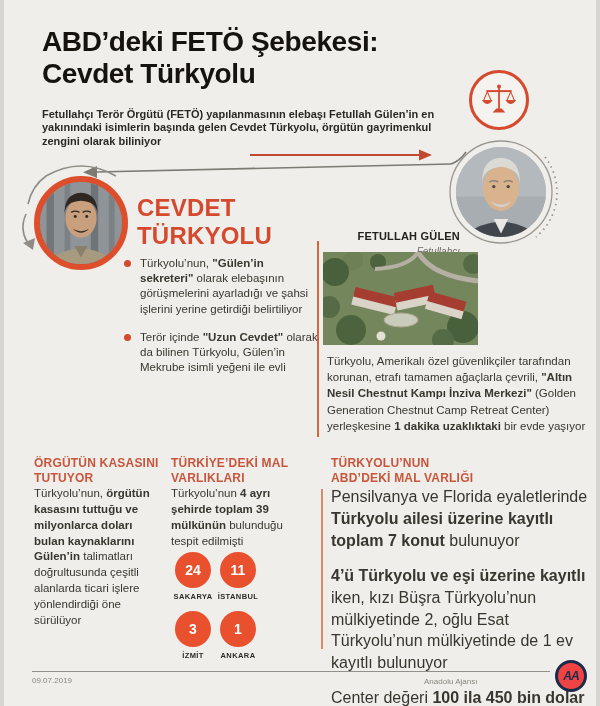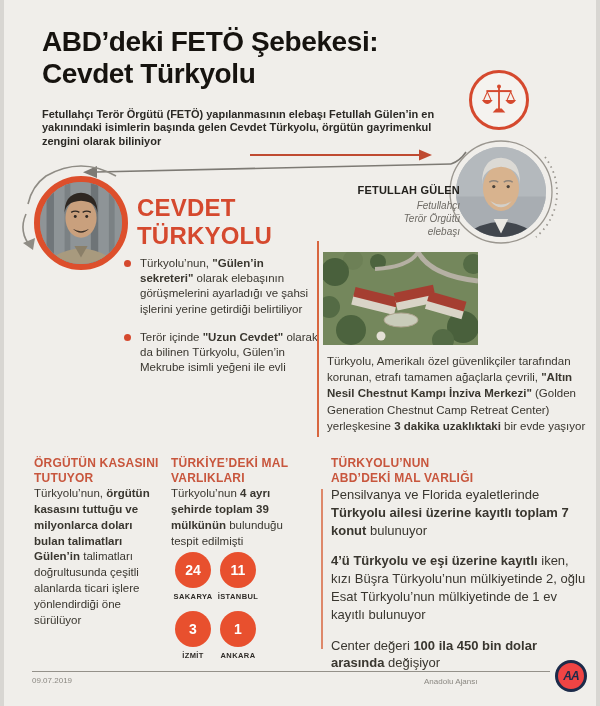--- a/index.html
+++ b/index.html
@@ -17,21 +17,21 @@
     line-height:1.22;font-weight:700;color:#2b2925;}
   
   .deco{position:absolute;left:0;top:0;pointer-events:none;}
   
   .scales-circle{position:absolute;left:465px;top:70px;width:60px;height:60px;
     border:3px solid #d5492e;border-radius:50%;background:#f5f3ef;
     display:flex;align-items:center;justify-content:center;box-sizing:border-box;}
   .gulen-photo{position:absolute;left:452px;top:147px;width:90px;height:90px;
     border-radius:50%;overflow:hidden;background:#b7bcc0;}
   .gulen-label{position:absolute;left:318px;top:184px;width:138px;text-align:right;}
-  .gulen-name{font-size:11px;font-weight:800;color:#23211d;letter-spacing:0.2px;}
+  .gulen-name{font-size:11px;font-weight:800;color:#23211d;letter-spacing:0.2px;margin-top:46px;}
   .gulen-role{margin-top:3px;font-size:10px;font-style:italic;color:#6d6a64;line-height:1.3;}
   
   .cevdet-photo{position:absolute;left:30px;top:176px;width:82px;height:82px;
     border:6px solid #dd4f2c;border-radius:50%;overflow:hidden;background:#8e9497;}
   .profile-name{position:absolute;left:133px;top:194px;font-size:24px;line-height:1.17;
     font-weight:800;color:#d5492e;letter-spacing:0.2px;}
   .bullets{position:absolute;left:120px;top:256px;width:196px;}
   .bullet{position:relative;padding-left:16px;font-size:11.5px;line-height:1.32;
     color:#39362f;margin-bottom:13px;}
   .bullet-dot{position:absolute;left:0;top:4px;width:7px;height:7px;border-radius:50%;
@@ -48,21 +48,21 @@
   .col2{position:absolute;left:167px;top:456px;width:140px;}
   .col-body{font-size:11.5px;line-height:1.38;color:#39362f;}
   .stats{position:absolute;left:167px;top:552px;width:120px;display:flex;flex-wrap:wrap;}
   .stat{width:44px;margin-right:1px;margin-bottom:10px;text-align:center;}
   .stat-circle{width:36px;height:36px;margin:0 auto;border-radius:50%;background:#e8502e;
     color:#fff;font-weight:800;font-size:14px;display:flex;align-items:center;justify-content:center;}
   .stat-city{margin-top:4px;font-size:7.5px;font-weight:800;color:#2e2b27;
     letter-spacing:0.4px;white-space:nowrap;}
   .col3{position:absolute;left:327px;top:456px;width:258px;}
   .col3-rule{position:absolute;left:317px;top:489px;width:2px;height:160px;background:#d8663f;opacity:0.75;}
-  .col3 p{margin:0 0 13px 0;font-size:13px;line-height:1.37;color:#39362f;}
+  .col3 p{margin:0 0 13px 0;font-size:16px;line-height:1.37;color:#39362f;}
   
   .footer-rule{position:absolute;left:28px;top:671px;width:518px;height:1px;background:#94918a;}
   .footer-date{position:absolute;left:28px;top:676px;font-size:8px;color:#8b8882;}
   .footer-agency{position:absolute;left:420px;top:677px;width:125px;
     font-size:8px;color:#8b8882;}
   .aa-logo{position:absolute;left:551px;top:660px;width:32px;height:32px;border-radius:50%;
     border:3px solid #1c2b4a;box-sizing:border-box;display:flex;align-items:center;
     justify-content:center;background:#ef4444;}
   .aa-logo span{font-size:12px;font-weight:800;font-style:italic;color:#1c2b4a;letter-spacing:-1px;}
 </style>
@@ -199,25 +199,25 @@
           <rect x="72" y="36" width="40" height="10" fill="#a53e31"></rect>
         </g>
       <g transform="rotate(16 122,52)">
           <rect x="104" y="52" width="38" height="10" fill="#d9d4c7"></rect>
           <rect x="104" y="44" width="38" height="10" fill="#a53e31"></rect>
         </g>
       <ellipse cx="78" cy="68" rx="17" ry="7" fill="#c9ccba" stroke="#b0a691" stroke-width="1"></ellipse>
       <circle cx="58" cy="84" r="4.5" fill="#e4e0d6"></circle>
     </svg>
   </div>
-  <div class="campus-text"><span>Türkyolu, Amerikalı özel güvenlikçiler tarafından korunan, etrafı tamamen ağaçlarla çevrili, </span><span class="b">"Altın Nesil Chestnut Kampı İnziva Merkezi"</span><span> (Golden Generation Chestnut Camp Retreat Center) yerleşkesine </span><span class="b">3 dakika uzaklıktaki</span><span> bir evde yaşıyor</span></div>
+  <div class="campus-text"><span>Türkyolu, Amerikalı özel güvenlikçiler tarafından korunan, etrafı tamamen ağaçlarla çevrili, </span><span class="b">"Altın Nesil Chestnut Kampı İnziva Merkezi"</span><span> (Golden Generation Chestnut Camp Retreat Center) yerleşkesine </span><span class="b">1 dakika uzaklıktaki</span><span> bir evde yaşıyor</span></div>
 
   <div class="col1">
     <div class="col-heading">ÖRGÜTÜN KASASINI TUTUYOR</div>
-    <div class="col-body"><span>Türkyolu’nun, </span><span class="b">örgütün kasasını tuttuğu ve milyonlarca doları bulan talimatları Gülen’in</span><span> talimatları doğrultusunda çeşitli alanlarda ticari işlere yönlendirdiği öne sürülüyor</span></div>
+    <div class="col-body"><span>Türkyolu’nun, </span><span class="b">örgütün kasasını tuttuğu ve milyonlarca doları bulan kaynaklarını Gülen’in</span><span> talimatları doğrultusunda çeşitli alanlarda ticari işlere yönlendirdiği öne sürülüyor</span></div>
   </div>
 
   <div class="col2">
     <div class="col-heading">TÜRKİYE’DEKİ MAL VARLIKLARI</div>
     <div class="col-body"><span>Türkyolu’nun </span><span class="b">4 ayrı şehirde toplam 39 mülkünün</span><span> bulunduğu tespit edilmişti</span></div>
   </div>
   <div class="stats">
     <div class="stat">
       <div class="stat-circle">24</div>
       <div class="stat-city">SAKARYA</div>

